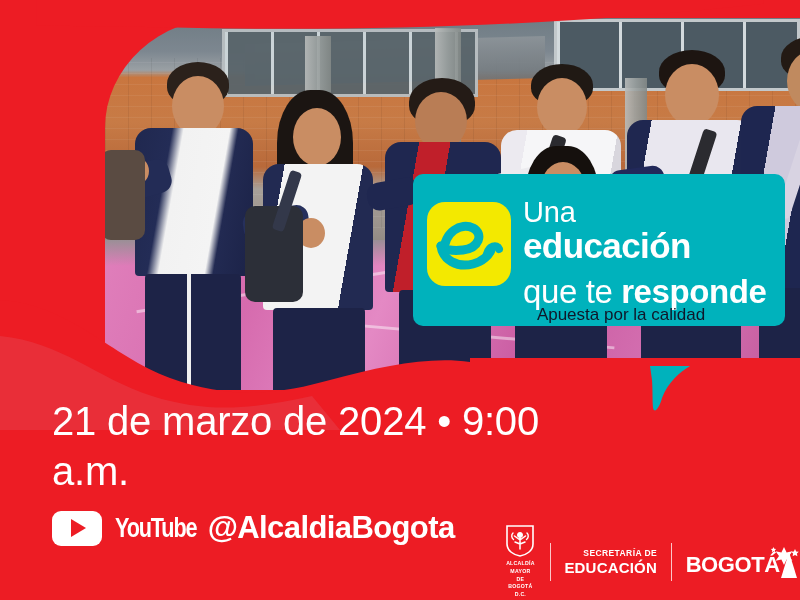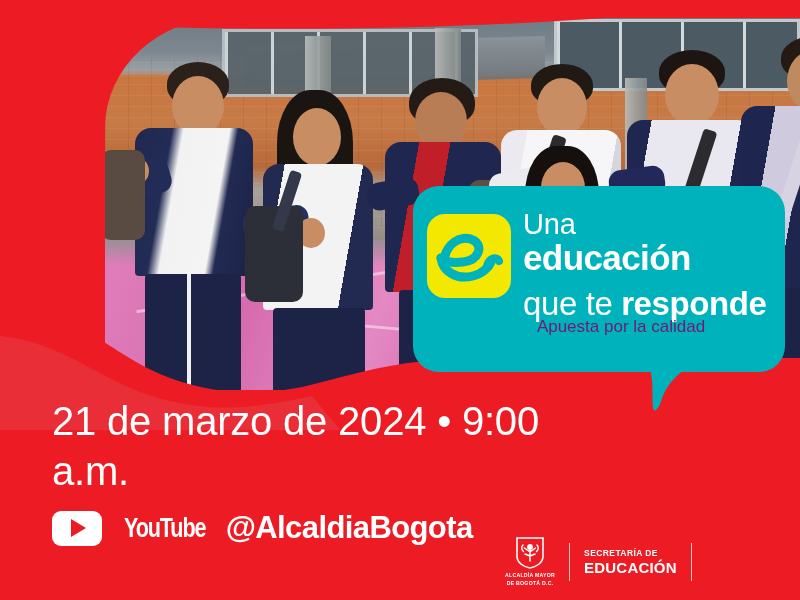--- a/index.html
+++ b/index.html
@@ -94,50 +94,50 @@
   
   .wave{
     position:absolute;left:0;top:300px;width:800px;height:130px;
   }
   .top-red-band{
     position:absolute;left:0;top:0;width:800px;height:40px;
   }
 
   
   .bubble{
-    position:absolute;left:413px;top:186px;width:372px;height:186px;
-    background:#00B2BC;border-radius:26px;
+    position:absolute;left:413px;top:174px;width:372px;height:152px;
+    background:#00B2BC;border-radius:10px;
   }
   .bubble-tail{
     position:absolute;left:650px;top:366px;width:44px;height:48px;
   }
   .logo-e{
     position:absolute;left:14px;top:28px;width:84px;height:84px;
     background:#F3E900;border-radius:18px;
   }
   .logo-e svg{position:absolute;left:0;top:0;}
   .bubble-text{
     position:absolute;left:110px;top:24px;right:10px;
     color:#ffffff;line-height:1;
   }
   .bt-l1{font-size:29px;font-weight:400;letter-spacing:-.2px;}
   .bt-l2{font-size:35px;font-weight:bold;letter-spacing:-.6px;margin-top:1px;}
   .bt-l3{font-size:33px;font-weight:400;letter-spacing:-.4px;margin-top:12px;white-space:nowrap;}
   .bt-l3 b{font-weight:bold;}
   .bubble-sub{
     position:absolute;left:0;right:14px;top:130px;
-    text-align:center;color:#701a75;font-size:17px;line-height:1.25;
+    text-align:center;color:#0f172a;font-size:17px;line-height:1.25;
     padding-left:58px;
   }
 
   
   .copy{position:absolute;left:52px;top:392px;width:560px;color:#fff;}
   .line1{font-size:30px;font-weight:bold;letter-spacing:-.3px;line-height:1.18;}
   .line2{font-size:40px;font-weight:400;letter-spacing:-.2px;line-height:1.25;margin-top:4px;}
-  .yt-row{display:flex;align-items:center;gap:22px;margin-top:14px;}
+  .yt-row{display:flex;align-items:center;gap:13px;margin-top:14px;}
   .yt-badge{
     width:50px;height:35px;background:#fff;border-radius:9px;
     display:flex;align-items:center;justify-content:center;flex:0 0 auto;
   }
   .yt-badge .tri{
     width:0;height:0;border-left:15px solid #ED1C24;
     border-top:9px solid transparent;border-bottom:9px solid transparent;
     margin-left:3px;
   }
   .yt-word{
@@ -150,21 +150,21 @@
   
   .footer{
     position:absolute;left:505px;top:536px;height:52px;
     display:flex;align-items:center;gap:0;
   }
   .f-item{display:flex;align-items:center;justify-content:center;}
   .divider{width:1px;height:38px;background:rgba(255,255,255,.75);margin:0 14px;}
   .shield-block{display:flex;flex-direction:column;align-items:center;gap:3px;}
   .shield-cap{font-size:5.2px;font-weight:bold;color:#fff;letter-spacing:.25px;
               text-align:center;line-height:1.5;}
-  .sec-block{display:flex;flex-direction:column;align-items:flex-start;line-height:1;}
+  .sec-block{display:flex;flex-direction:column;align-items:flex-end;line-height:1;}
   .sec-top{font-size:8.5px;font-weight:bold;color:#fff;letter-spacing:.4px;}
   .sec-bot{font-size:15px;font-weight:bold;color:#fff;letter-spacing:.2px;margin-top:2px;}
   .bog-block{position:relative;display:flex;align-items:flex-end;}
   .bog-word{font-size:22px;font-weight:bold;color:#fff;letter-spacing:-.4px;}
 </style>
 </head>
 <body>
 
 <div class="poster">
 
@@ -313,15 +313,24 @@
 
     <div class="divider"></div>
 
     <div class="f-item sec-block">
       <div class="sec-top">SECRETARÍA DE</div>
       <div class="sec-bot">EDUCACIÓN</div>
     </div>
 
     <div class="divider"></div>
 
+    <div class="f-item bog-block">
+      <span class="bog-word">BOGOTÁ</span>
+      <svg width="34" height="34" viewBox="0 0 34 34" style="margin-left:-13px;margin-bottom:-2px;">
+        <path d="M14 32 L22 6 L30 32 Z" fill="#fff"></path>
+        <path d="M17 1 L19.6 6.4 L25.4 5.2 L22 10 L25.4 14.8 L19.6 13.6 L17 19 L14.4 13.6 L8.6 14.8 L12 10 L8.6 5.2 L14.4 6.4 Z" fill="#fff"></path>
+        <path d="M28 3 L29.2 5.4 L31.8 5.8 L29.9 7.6 L30.4 10.2 L28 9 L25.6 10.2 L26.1 7.6 L24.2 5.8 L26.8 5.4 Z" fill="#fff"></path>
+        <path d="M6.5 1 L7.3 2.7 L9.2 3 L7.8 4.3 L8.2 6.2 L6.5 5.3 L4.8 6.2 L5.2 4.3 L3.8 3 L5.7 2.7 Z" fill="#fff"></path>
+      </svg>
+    </div>
   </div>
 
 </div>
 
 </body></html>

